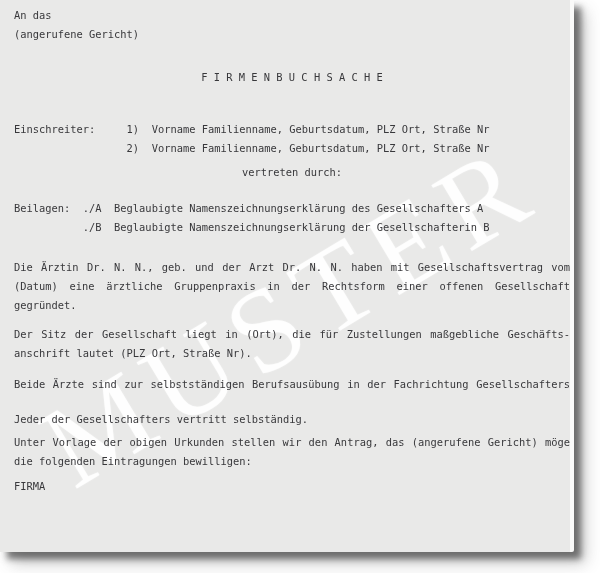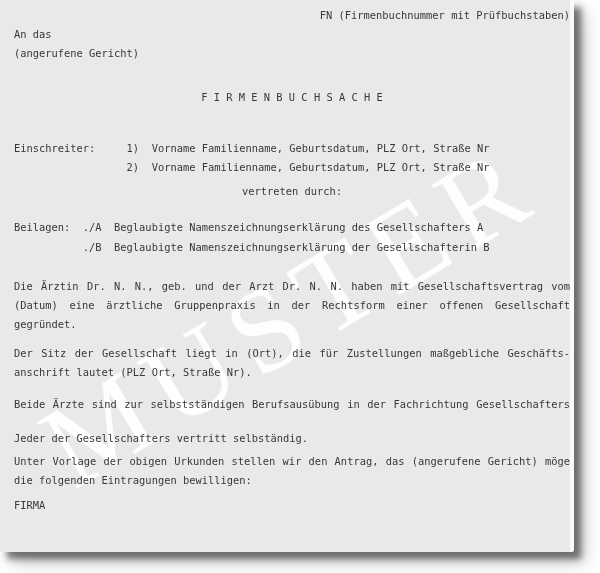--- a/index.html
+++ b/index.html
@@ -68,21 +68,20 @@
     text-align-last: justify;
   }
 </style>
 </head>
 <body>
 
 <div class="stage">
   <div class="paper">
     <div class="watermark">MUSTER</div>
     <div class="lines">
-        <div class="line right">FN (Firmenbuchnummer mit Prüfbuchstaben)</div>
         <div class="line left">An das</div>
         <div class="line left">(angerufene Gericht)</div>
         <div class="line center" style="margin-top: 24px;">F I R M E N B U C H S A C H E</div>
         <div class="line left" style="margin-top: 32px;">Einschreiter:     1)  Vorname Familienname, Geburtsdatum, PLZ Ort, Straße Nr</div>
         <div class="line left">                  2)  Vorname Familienname, Geburtsdatum, PLZ Ort, Straße Nr</div>
         <div class="line left" style="margin-top: 5px; text-align: center;">vertreten durch:</div>
         <div class="line left" style="margin-top: 17px;">Beilagen:  ./A  Beglaubigte Namenszeichnungserklärung des Gesellschafters A</div>
         <div class="line left">           ./B  Beglaubigte Namenszeichnungserklärung der Gesellschafterin B</div>
         <div class="line justify" style="margin-top: 20px;">Die Ärztin Dr. N. N., geb. und der Arzt Dr. N. N. haben mit Gesellschaftsvertrag vom</div>
         <div class="line justify">(Datum) eine ärztliche Gruppenpraxis in der Rechtsform einer offenen Gesellschaft</div>

